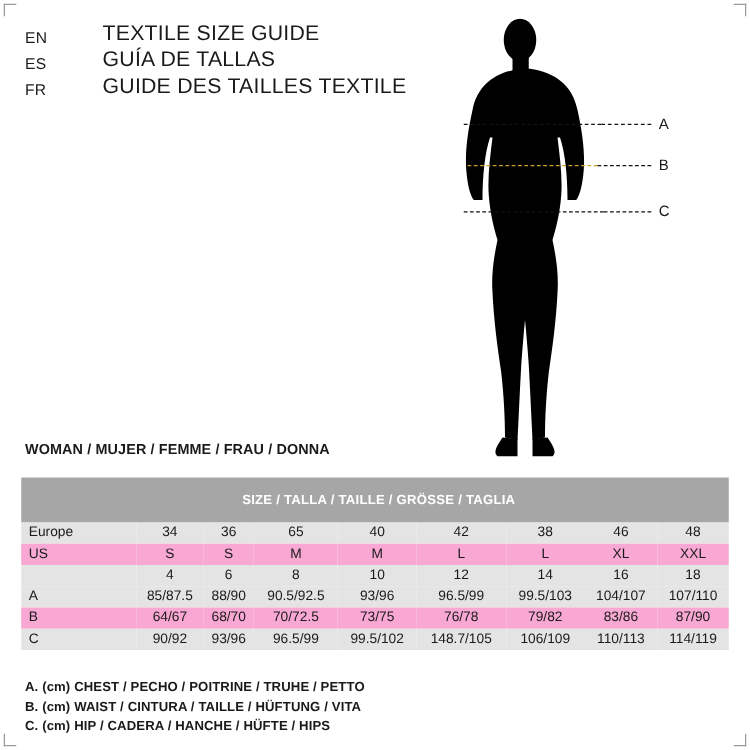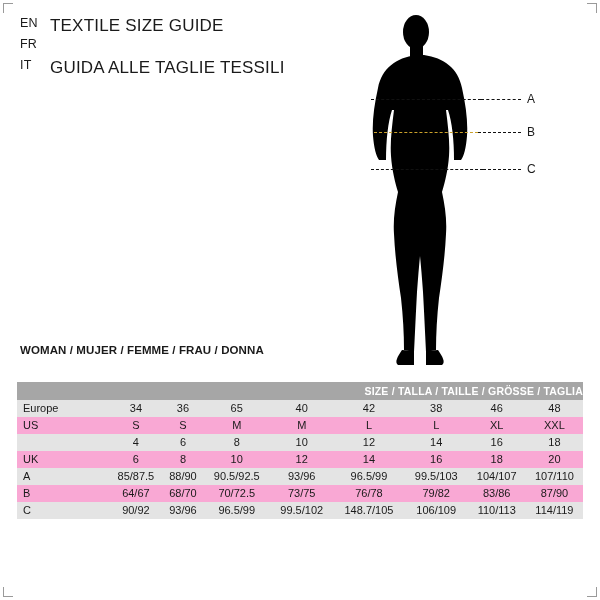--- a/index.html
+++ b/index.html
@@ -25,22 +25,23 @@
 
   
   .lang-block {
     position: absolute;
     left: 20px;
     top: 16px;
     width: 400px;
   }
   .lang-row {
     display: flex;
-    align-items: flex-start;
+    align-items: flex-end;
     height: 21px;
+    gap: 32px;
   }
   .lang-code {
     width: 30px;
     font-size: 12.5px;
     color: #1a1a1a;
     letter-spacing: 0.2px;
   }
   .lang-title {
     font-size: 17px;
     color: #1a1a1a;
@@ -72,21 +73,21 @@
     position: absolute;
     font-size: 12px;
     color: #1a1a1a;
     font-weight: 400;
   }
 
   
   .woman-title {
     position: absolute;
     left: 20px;
-    top: 344px;
+    top: 354px;
     font-size: 11.5px;
     font-weight: bold;
     letter-spacing: 0.1px;
     color: #1a1a1a;
   }
 
   table.size-table {
     position: absolute;
     left: 17px;
     top: 382px;
@@ -100,24 +101,24 @@
     line-height: 17px;
     text-align: center;
     font-weight: normal;
     color: #1a1a1a;
     border: none;
   }
   table.size-table tr.header-row td {
     background: #a6a6a6;
     color: #ffffff;
     font-weight: bold;
-    text-align: right;
+    text-align: center;
     padding-left: 6px;
     font-size: 10.5px;
-    height: 18px;
+    height: 36px;
     line-height: 18px;
     letter-spacing: 0.2px;
   }
   table.size-table tr.shade td {
     background: #e4e4e4;
   }
   table.size-table tr.plain td {
     background: #f9a8d4;
   }
   table.size-table td.rowlabel {
@@ -165,25 +166,26 @@
   <div class="corner tr"></div>
   <div class="corner bl"></div>
   <div class="corner br"></div>
 
   <div class="lang-block">
     <div class="lang-row">
       <span class="lang-code">EN</span>
       <span class="lang-title">TEXTILE SIZE GUIDE</span>
     </div>
     <div class="lang-row">
-      <span class="lang-code">FR</span>
+      <span class="lang-code">ES</span>
+      <span class="lang-title">GUÍA DE TALLAS</span>
     </div>
     <div class="lang-row">
-      <span class="lang-code">IT</span>
-      <span class="lang-title">GUIDA ALLE TAGLIE TESSILI</span>
+      <span class="lang-code">FR</span>
+      <span class="lang-title">GUIDE DES TAILLES TEXTILE</span>
     </div>
   </div>
 
   <div class="figure-wrap">
     <svg class="figure-svg" width="260" height="360" viewBox="0 0 260 360">
       <g fill="#000000">
 
         <ellipse cx="100" cy="22" rx="13" ry="17"></ellipse>
 
         <rect x="94" y="36" width="13" height="12"></rect>
@@ -271,31 +273,20 @@
         <td class="rowlabel"></td>
         <td>4</td>
         <td>6</td>
         <td>8</td>
         <td>10</td>
         <td>12</td>
         <td>14</td>
         <td>16</td>
         <td>18</td>
       </tr>
-      <tr class="plain">
-        <td class="rowlabel">UK</td>
-        <td>6</td>
-        <td>8</td>
-        <td>10</td>
-        <td>12</td>
-        <td>14</td>
-        <td>16</td>
-        <td>18</td>
-        <td>20</td>
-      </tr>
       <tr class="shade">
         <td class="rowlabel">A</td>
         <td>85/87.5</td>
         <td>88/90</td>
         <td>90.5/92.5</td>
         <td>93/96</td>
         <td>96.5/99</td>
         <td>99.5/103</td>
         <td>104/107</td>
         <td>107/110</td>
@@ -318,14 +309,19 @@
         <td>96.5/99</td>
         <td>99.5/102</td>
         <td>148.7/105</td>
         <td>106/109</td>
         <td>110/113</td>
         <td>114/119</td>
       </tr>
     </tbody>
   </table>
 
+  <div class="footnotes">
+    <div class="footnote">A. (cm) CHEST / PECHO / POITRINE / TRUHE / PETTO</div>
+    <div class="footnote">B. (cm) WAIST / CINTURA / TAILLE / HÜFTUNG / VITA</div>
+    <div class="footnote">C. (cm) HIP / CADERA / HANCHE / HÜFTE / HIPS</div>
+  </div>
 
 </div>
 
 </body></html>

